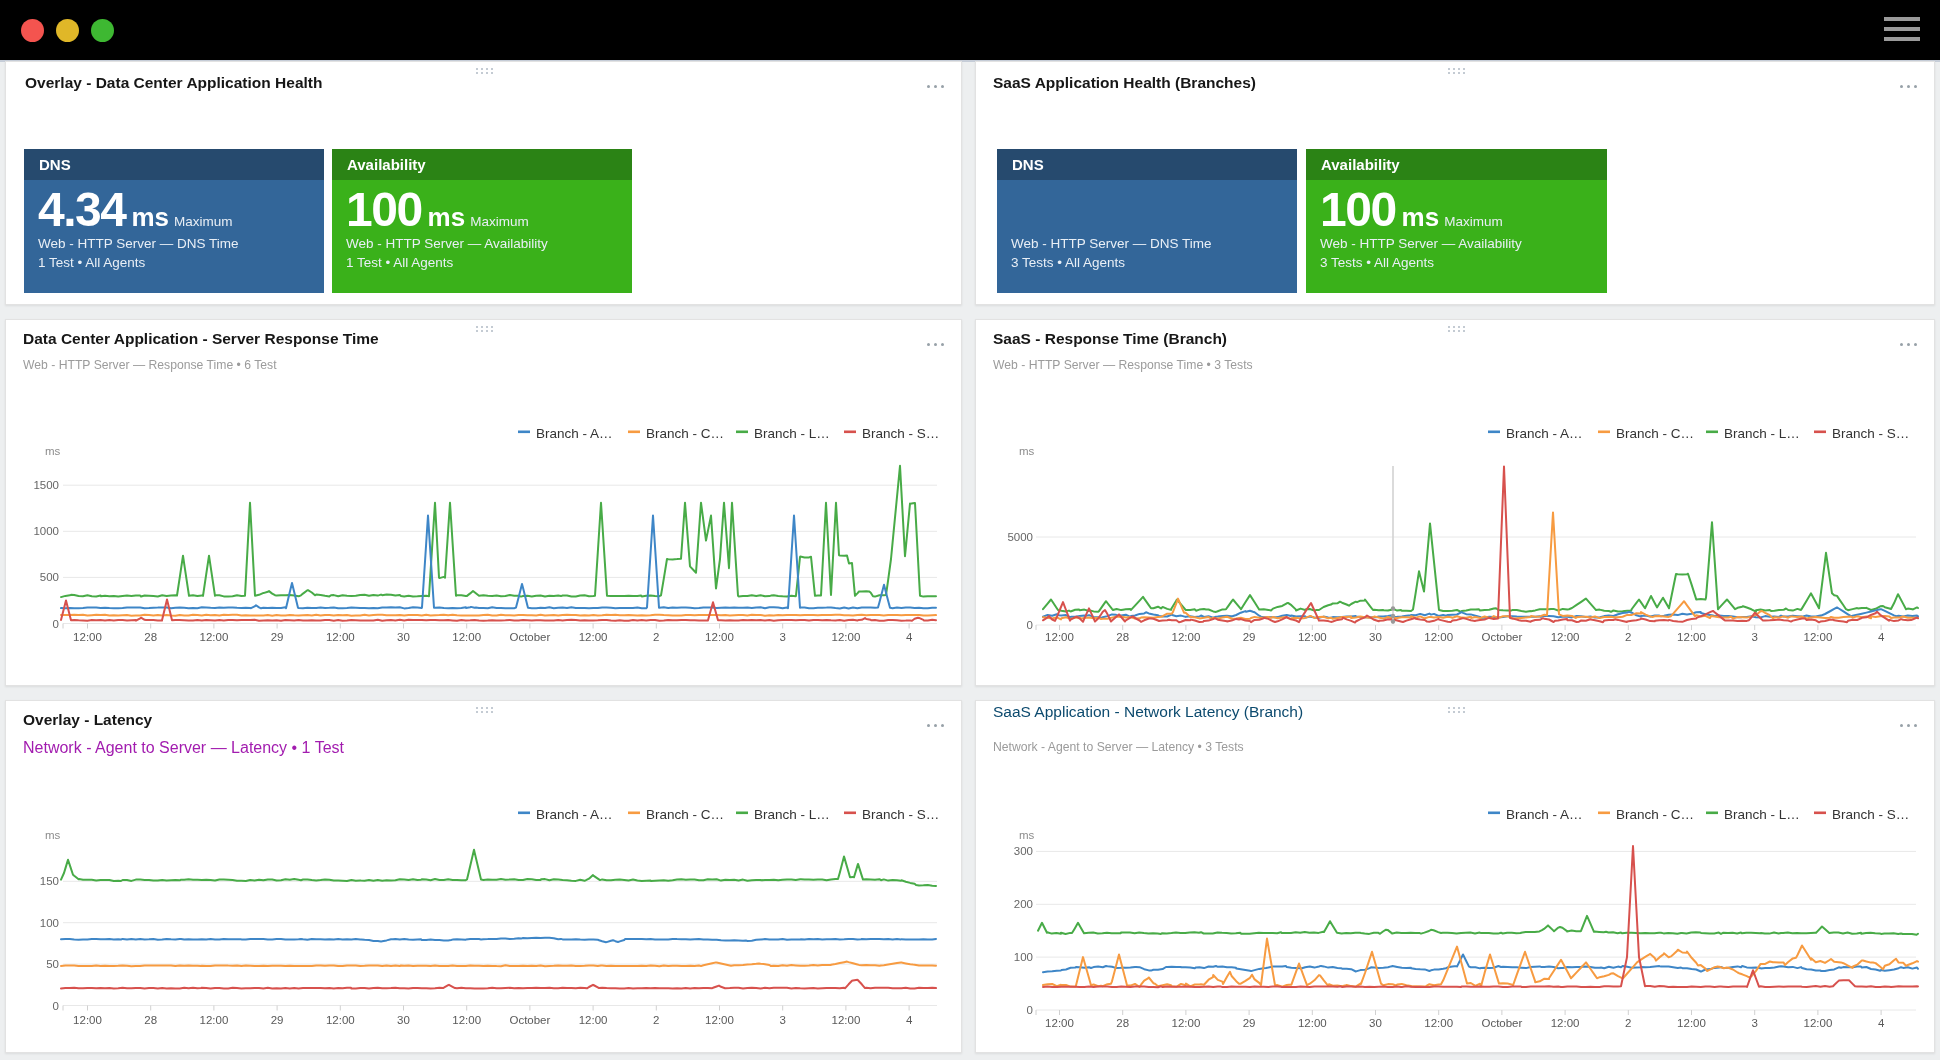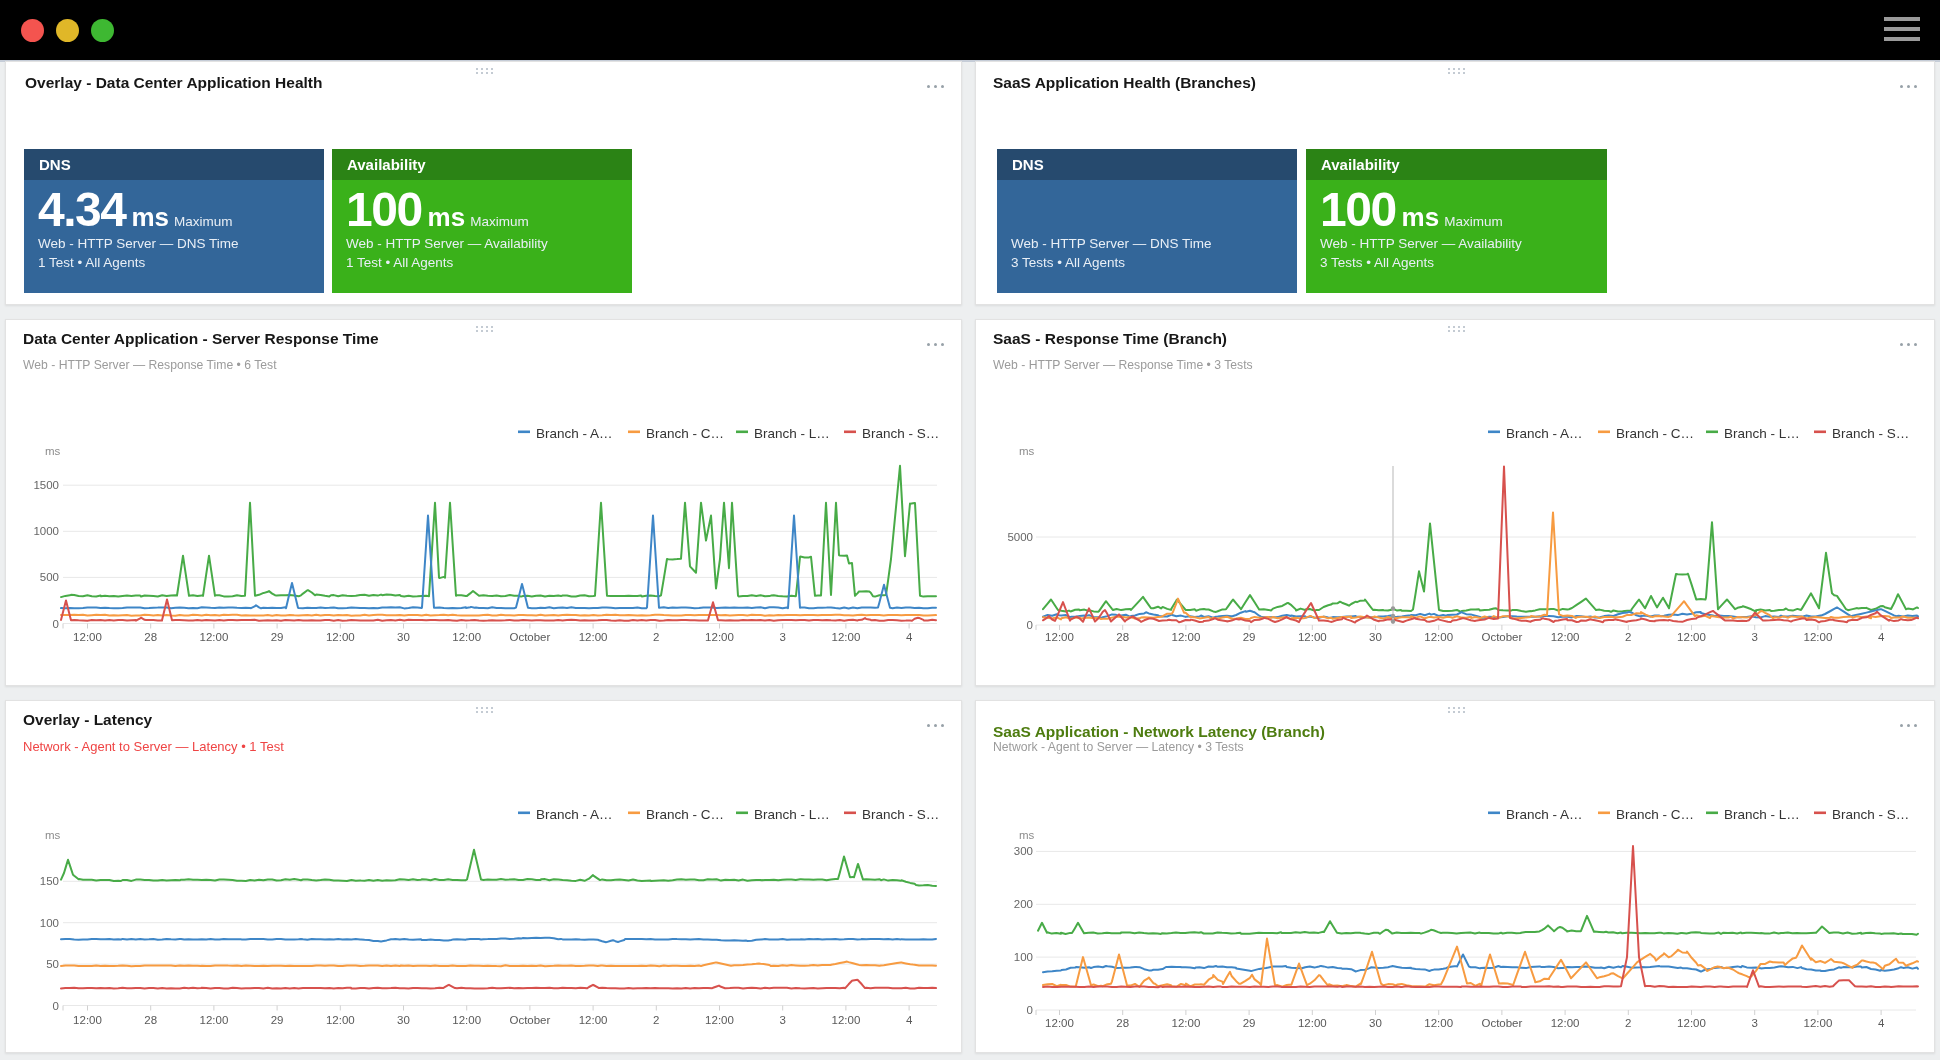--- a/index.html
+++ b/index.html
@@ -247,21 +247,21 @@
       <line x1="839.9" y1="304.5" x2="839.9" y2="309.5" stroke="#d0d0d0" stroke-width="1"></line>
       <text x="839.9" y="323" font-size="11.5" fill="#595959" text-anchor="middle">12:00</text>
       <line x1="903.1" y1="304.5" x2="903.1" y2="309.5" stroke="#d0d0d0" stroke-width="1"></line>
       <text x="903.1" y="323" font-size="11.5" fill="#595959" text-anchor="middle">4</text>
       <polyline fill="none" stroke="#48ab47" stroke-width="2" stroke-opacity="1.0" stroke-linejoin="round" stroke-linecap="round" points="55.0,178.6 58.0,172.0 59.4,167.4 62.0,158.8 63.8,164.1 67.0,173.7 68.2,174.7 72.6,178.2 73.0,178.1 77.0,178.8 81.4,178.8 85.8,178.8 90.2,179.4 94.6,179.1 99.0,179.0 103.4,178.9 107.8,179.9 112.2,179.7 115.0,180.0 116.6,179.0 121.0,179.1 125.4,179.9 129.8,178.6 134.2,178.6 138.6,178.9 143.0,178.9 147.4,179.5 151.8,179.6 156.2,178.9 160.6,179.4 165.0,179.2 169.4,179.1 173.8,179.3 175.0,178.7 178.2,178.8 182.6,178.3 187.0,178.8 191.4,178.7 195.8,178.9 200.2,178.8 204.6,179.1 209.0,179.4 213.4,178.5 217.8,178.6 222.2,178.8 226.6,179.1 231.0,179.7 235.0,179.8 235.4,179.7 239.8,180.0 244.2,179.0 248.6,179.4 253.0,178.8 257.4,179.3 261.8,178.5 266.2,178.6 270.6,179.6 275.0,179.3 279.4,178.3 283.8,178.8 288.2,178.1 292.6,178.8 295.0,179.2 297.0,178.5 301.4,178.4 305.8,179.1 310.2,179.4 314.6,179.1 319.0,178.4 323.4,178.7 327.8,179.6 332.2,179.5 336.6,179.7 341.0,179.9 345.4,178.9 349.8,179.8 354.2,179.4 355.0,179.5 358.6,179.8 363.0,179.1 367.4,179.8 371.8,179.0 376.2,179.7 380.6,179.2 385.0,179.4 389.4,179.3 393.8,178.3 398.2,178.5 402.6,179.1 407.0,178.2 411.4,179.1 415.0,178.8 415.8,178.2 420.2,178.5 424.6,179.2 429.0,178.0 433.4,179.0 437.8,179.0 442.2,178.3 446.6,178.9 451.0,178.9 455.4,179.2 459.8,179.2 461.0,178.5 464.2,165.0 468.0,148.8 468.6,151.4 473.0,170.1 475.0,178.6 477.4,179.0 481.8,178.5 486.2,178.8 490.6,178.7 495.0,178.0 499.4,178.7 503.8,178.5 508.2,178.2 512.6,179.1 517.0,179.1 521.4,178.1 525.8,178.2 530.2,179.0 534.6,179.1 535.0,178.3 539.0,178.1 543.4,179.2 547.8,178.3 552.2,178.5 556.6,178.9 561.0,179.2 565.4,179.7 569.8,179.9 574.2,178.8 578.6,179.8 580.0,179.2 583.0,177.7 587.0,174.1 587.4,174.6 591.8,177.6 594.0,179.1 596.2,178.4 600.6,179.3 605.0,179.2 609.4,178.8 613.8,178.5 618.2,178.9 622.6,179.4 627.0,178.6 631.4,179.6 635.8,180.0 640.2,179.7 644.6,179.5 645.0,180.1 649.0,179.8 653.4,179.5 657.8,179.2 662.2,179.7 666.6,179.3 671.0,178.5 675.4,178.3 679.8,178.7 684.2,178.6 688.6,178.6 693.0,179.2 695.0,179.3 697.4,179.3 701.8,178.2 706.2,178.5 710.6,178.2 715.0,179.6 719.4,178.8 723.8,179.1 728.2,178.8 732.6,179.4 737.0,178.6 741.4,179.8 745.8,179.3 750.2,179.1 754.6,178.9 755.0,179.2 759.0,179.1 763.4,178.9 767.8,178.7 772.2,179.3 776.6,178.8 781.0,178.4 785.4,178.4 789.8,178.9 794.2,178.3 795.0,178.2 798.6,178.5 803.0,178.5 807.4,178.8 811.8,178.5 816.2,178.5 820.6,179.2 825.0,178.5 829.4,178.0 832.0,178.1 833.8,171.7 838.0,155.5 838.2,156.1 842.6,171.3 844.0,176.2 847.0,175.9 848.0,176.3 851.4,164.9 852.0,162.9 855.8,174.9 857.0,178.6 860.2,178.3 864.6,178.5 869.0,178.7 873.4,178.2 875.0,179.2 877.8,178.4 882.2,179.6 886.6,179.0 891.0,179.3 895.0,179.8 895.4,179.3 899.8,180.8 904.2,181.9 908.6,182.7 910.0,183.9 913.0,184.4 917.4,184.2 921.8,183.9 926.2,184.7 930.0,184.9"></polyline>
       <polyline fill="none" stroke="#3e86c7" stroke-width="2" stroke-opacity="1.0" stroke-linejoin="round" stroke-linecap="round" points="55.0,238.3 59.4,238.1 63.8,238.1 68.2,238.6 72.6,238.7 77.0,238.4 81.4,238.4 85.8,238.0 90.2,238.1 94.6,238.2 99.0,238.2 103.4,238.1 107.8,238.6 112.2,238.3 115.0,238.5 116.6,237.9 121.0,238.6 125.4,238.0 129.8,238.6 134.2,238.1 138.6,238.4 143.0,238.3 147.4,238.0 151.8,238.7 156.2,238.6 160.6,237.9 165.0,238.3 169.4,238.6 173.8,237.9 175.0,237.9 178.2,238.6 182.6,238.3 187.0,238.6 191.4,238.4 195.8,238.2 200.2,238.5 204.6,238.1 209.0,238.6 213.4,238.5 217.8,238.0 222.2,238.3 226.6,238.3 231.0,238.2 235.0,238.3 235.4,238.4 239.8,238.6 244.2,238.1 248.6,237.9 253.0,237.9 257.4,238.1 261.8,238.4 266.2,238.4 270.6,238.1 275.0,238.1 279.4,238.6 283.8,238.5 288.2,238.4 292.6,238.3 295.0,238.0 297.0,238.3 301.4,238.7 305.8,238.0 310.2,238.3 314.6,238.2 319.0,238.5 323.4,238.3 327.8,238.4 332.2,238.0 336.6,238.6 341.0,238.2 345.4,238.5 349.8,238.1 354.2,238.6 355.0,238.4 358.6,238.8 363.0,239.0 367.4,239.9 371.8,240.0 375.0,240.6 376.2,240.3 380.6,239.4 385.0,238.2 387.0,238.3 389.4,237.9 393.8,238.6 398.2,238.1 402.6,238.6 407.0,238.8 411.4,238.4 415.0,238.3 415.8,239.1 420.2,238.9 424.6,238.6 429.0,239.0 433.4,239.1 437.8,239.4 442.2,239.4 445.0,239.0 446.6,238.6 451.0,238.3 455.4,238.5 459.8,238.7 460.0,238.4 464.2,238.0 468.6,238.0 473.0,238.1 475.0,238.5 477.4,238.2 481.8,238.1 486.2,237.9 490.6,238.1 495.0,237.5 499.4,237.4 503.8,237.9 508.2,237.7 512.6,237.2 515.0,237.6 517.0,237.0 521.4,237.2 525.8,236.9 530.2,236.8 534.6,237.0 539.0,236.8 540.0,236.8 543.4,236.8 547.8,237.3 552.2,238.3 555.0,237.9 556.6,238.4 561.0,238.6 565.4,238.5 569.8,238.2 574.2,238.6 578.6,238.7 583.0,238.5 587.4,238.6 591.8,238.8 593.0,239.2 596.2,240.2 600.0,241.2 600.6,241.1 605.0,239.7 607.0,239.2 609.4,240.2 612.0,241.0 613.8,240.4 618.2,239.0 619.0,238.1 622.6,237.9 627.0,238.0 631.4,237.9 635.8,237.9 640.2,238.2 644.6,238.0 649.0,238.4 653.4,238.6 657.8,238.4 662.2,238.4 666.6,237.9 671.0,238.1 675.4,238.2 679.8,238.2 684.2,238.6 688.6,238.2 693.0,238.1 695.0,238.3 697.4,238.6 701.8,238.6 706.2,238.8 710.6,238.7 715.0,239.3 719.4,239.5 723.8,239.5 728.2,239.3 732.6,239.4 737.0,239.7 740.0,239.6 741.4,239.9 745.8,239.7 750.2,238.8 754.6,238.4 755.0,238.5 759.0,238.1 763.4,238.4 767.8,238.5 772.2,238.4 776.6,237.9 781.0,238.7 785.4,238.4 789.8,238.4 794.2,238.5 795.0,238.3 798.6,238.5 803.0,237.9 807.4,238.3 811.8,238.1 816.2,238.5 820.6,238.3 825.0,238.2 829.4,238.0 833.8,238.5 838.2,238.3 842.6,238.0 847.0,238.0 851.4,238.5 855.0,238.2 855.8,238.0 860.2,238.3 864.6,238.1 869.0,238.1 873.4,237.9 877.8,238.2 882.2,238.1 886.6,238.4 891.0,238.1 895.0,238.4 895.4,238.3 899.8,238.4 904.2,238.4 908.6,238.6 913.0,238.5 917.4,238.2 921.8,238.5 926.2,238.6 930.0,238.0"></polyline>
       <polyline fill="none" stroke="#f79b41" stroke-width="2" stroke-opacity="1.0" stroke-linejoin="round" stroke-linecap="round" points="55.0,265.0 59.4,264.6 63.8,264.6 68.2,264.5 72.6,265.0 77.0,265.0 81.4,265.0 85.8,265.0 90.2,264.6 94.6,265.1 99.0,264.7 103.4,265.0 107.8,264.9 112.2,264.8 116.6,264.5 121.0,264.7 125.4,265.2 129.8,264.9 134.2,265.0 138.6,264.4 143.0,264.5 147.4,264.5 151.8,264.5 156.2,264.6 160.6,264.4 165.0,264.5 169.4,265.0 173.8,264.5 178.2,264.8 182.6,264.5 187.0,264.7 191.4,264.8 195.0,264.9 195.8,264.8 200.2,264.9 204.6,265.1 209.0,264.5 213.4,264.5 217.8,264.4 222.2,264.6 226.6,264.7 231.0,264.6 235.4,265.1 239.8,264.6 244.2,264.8 248.6,265.0 253.0,265.0 257.4,264.7 261.8,265.0 266.2,264.8 270.6,264.7 275.0,264.8 279.4,265.1 283.8,264.8 288.2,265.0 292.6,265.0 297.0,265.0 301.4,264.9 305.8,265.1 310.2,264.6 314.6,264.4 319.0,264.8 323.4,264.6 327.8,264.4 332.2,265.1 336.6,265.1 341.0,264.5 345.4,264.5 349.8,264.6 354.2,265.0 358.6,264.8 363.0,264.5 367.4,264.4 371.8,264.5 376.2,265.0 380.6,264.5 385.0,264.9 389.4,264.6 393.8,265.1 395.0,264.4 398.2,264.7 402.6,264.6 407.0,265.0 411.4,264.7 415.8,264.7 420.2,264.7 424.6,264.9 429.0,264.6 433.4,264.9 437.8,264.9 442.2,265.0 446.6,264.6 451.0,265.1 455.4,265.0 459.8,265.1 464.2,264.6 468.6,264.7 473.0,264.7 477.4,265.1 481.8,264.8 486.2,264.9 490.6,265.1 495.0,265.2 499.4,264.3 503.8,265.1 508.2,264.9 512.6,264.9 517.0,264.7 521.4,265.1 525.8,264.8 530.2,264.9 534.6,264.5 539.0,265.2 543.4,264.9 547.8,264.8 552.2,264.4 556.6,264.7 561.0,264.8 565.4,264.6 569.8,264.9 574.2,265.1 578.6,264.8 583.0,264.4 587.4,264.6 591.8,265.0 595.0,264.6 596.2,264.5 600.6,265.0 605.0,264.7 609.4,264.9 613.8,265.0 618.2,264.9 622.6,265.0 627.0,264.9 631.4,265.1 635.8,264.8 640.2,265.1 644.6,264.5 649.0,264.7 653.4,265.2 657.8,264.5 662.2,265.0 666.6,264.8 671.0,264.7 675.4,264.9 679.8,264.9 684.2,264.8 688.6,265.1 693.0,264.5 695.0,265.1 697.4,264.2 701.8,263.3 706.2,262.3 710.0,261.4 710.6,261.6 715.0,262.5 719.4,263.5 723.8,264.5 725.0,264.8 728.2,264.2 732.6,264.3 737.0,263.9 741.4,263.4 745.8,263.3 750.2,262.8 753.0,262.4 754.6,262.7 759.0,263.2 763.4,264.0 765.0,265.1 767.8,264.7 772.2,265.0 776.6,264.3 781.0,264.7 785.4,264.1 789.8,264.4 794.2,264.7 798.6,264.7 803.0,264.4 807.4,263.9 811.8,264.4 816.2,264.1 820.6,264.1 825.0,264.1 825.0,263.7 829.4,263.0 833.8,262.1 838.2,261.2 841.0,260.6 842.6,261.1 847.0,262.3 851.4,263.5 853.0,263.9 855.8,264.3 860.2,264.0 864.6,264.2 869.0,264.2 873.4,264.7 875.0,264.4 877.8,264.3 882.2,263.6 886.6,262.8 891.0,262.1 895.0,261.4 895.4,261.6 899.8,262.4 904.2,263.2 907.0,263.6 908.6,263.7 913.0,264.5 917.4,264.6 921.8,264.4 926.2,264.4 930.0,264.7"></polyline>
       <polyline fill="none" stroke="#d7514d" stroke-width="2" stroke-opacity="1.0" stroke-linejoin="round" stroke-linecap="round" points="55.0,287.4 59.4,286.9 63.8,287.0 68.2,286.7 72.6,287.3 77.0,287.3 81.4,286.9 85.8,287.0 90.2,287.3 94.6,287.0 99.0,287.2 103.4,286.9 107.8,287.4 112.2,287.3 116.6,286.8 121.0,287.2 125.4,287.3 129.8,286.9 134.2,287.0 138.6,287.4 143.0,287.1 147.4,287.0 151.8,287.4 156.2,287.0 160.6,287.4 165.0,287.2 169.4,287.5 173.8,287.4 178.2,286.7 182.6,287.2 187.0,286.7 191.4,287.2 195.0,287.0 195.8,286.8 200.2,287.0 204.6,287.4 209.0,287.0 213.4,287.0 217.8,287.4 222.2,287.4 226.6,286.8 231.0,287.1 235.4,287.4 239.8,287.2 244.2,287.3 248.6,286.9 253.0,287.1 257.4,287.4 261.8,286.8 266.2,287.5 270.6,287.3 275.0,287.5 279.4,286.9 283.8,287.4 288.2,287.1 292.6,287.4 297.0,287.1 301.4,287.0 305.8,287.1 310.2,287.1 314.6,287.1 319.0,287.2 323.4,287.0 327.8,287.4 332.2,287.1 336.6,287.3 341.0,286.8 345.0,286.7 345.4,287.5 349.8,287.4 354.2,286.9 358.6,287.1 363.0,287.5 367.4,286.9 371.8,286.7 376.2,287.2 380.6,287.2 385.0,287.1 389.4,286.7 393.8,287.3 398.2,287.3 402.6,287.4 407.0,287.0 411.4,287.1 415.8,287.3 420.2,287.2 424.6,287.5 429.0,287.3 433.4,286.7 437.0,287.0 437.8,286.7 442.2,284.2 443.0,283.8 446.6,285.8 449.0,287.1 451.0,287.3 455.4,286.8 459.8,287.2 464.2,287.3 468.6,287.5 473.0,287.4 477.4,287.4 481.8,287.3 486.2,286.8 490.6,287.3 495.0,287.3 499.4,287.0 503.8,286.8 508.2,287.3 512.6,286.9 517.0,287.2 521.4,287.1 525.8,287.0 530.2,286.7 534.6,286.9 539.0,287.1 543.4,286.8 547.8,287.2 552.2,287.2 556.6,286.7 561.0,287.1 565.4,286.9 569.8,287.3 574.2,286.8 578.6,287.0 581.0,287.3 583.0,286.0 587.0,283.8 587.4,284.0 591.8,286.4 593.0,287.1 596.2,286.8 600.6,287.1 605.0,287.2 609.4,287.3 613.8,287.4 618.2,287.4 622.6,287.0 627.0,287.4 631.4,287.3 635.8,287.2 640.2,287.1 644.6,287.2 649.0,286.9 653.4,287.3 657.8,287.2 662.2,287.2 666.6,287.4 671.0,287.3 675.4,287.4 679.8,286.9 684.2,287.4 688.6,287.0 693.0,287.3 697.4,287.0 701.8,287.0 706.2,287.2 707.0,286.8 710.6,285.5 713.0,284.6 715.0,285.8 719.0,287.2 719.4,287.3 723.8,287.1 728.2,286.8 732.6,286.8 737.0,287.5 741.4,287.0 745.8,286.8 750.2,287.1 754.6,287.4 759.0,286.8 763.4,287.2 767.8,286.7 772.2,286.8 776.6,286.8 781.0,286.8 785.4,287.5 789.8,286.9 794.2,287.3 798.6,287.4 803.0,287.2 807.4,287.0 811.8,287.5 816.2,287.2 820.6,286.9 825.0,287.1 829.4,287.1 833.8,287.3 838.2,286.7 839.0,287.3 842.6,283.3 846.0,279.7 847.0,279.4 851.4,278.8 852.0,279.2 855.8,283.3 859.0,287.1 860.2,286.7 864.6,287.3 869.0,286.7 873.4,286.8 877.8,286.8 882.2,286.8 886.6,287.2 891.0,287.2 895.4,287.2 899.8,286.8 904.2,287.5 908.6,287.4 913.0,286.7 917.4,286.9 921.8,286.9 926.2,286.7 930.0,287.1"></polyline>
     </svg>
 <div style="position:absolute;left:17px;top:9.5px;font-size:15.5px;font-weight:bold;color:#171717">Overlay - Latency</div>
-<div style="position:absolute;left:17px;top:37.5px;font-size:13px;color:#ef4444">Network - Agent to Server — Latency • 1 Test</div>
+<div style="position:absolute;left:17px;top:37.5px;font-size:16px;color:#a21caf">Network - Agent to Server — Latency • 1 Test</div>
     <i style="position:absolute;left:470px;top:6px;width:2px;height:2px;background:#c4cbd3"></i>
     <i style="position:absolute;left:475px;top:6px;width:2px;height:2px;background:#c4cbd3"></i>
     <i style="position:absolute;left:480px;top:6px;width:2px;height:2px;background:#c4cbd3"></i>
     <i style="position:absolute;left:485px;top:6px;width:2px;height:2px;background:#c4cbd3"></i>
     <i style="position:absolute;left:470px;top:10px;width:2px;height:2px;background:#c4cbd3"></i>
     <i style="position:absolute;left:475px;top:10px;width:2px;height:2px;background:#c4cbd3"></i>
     <i style="position:absolute;left:480px;top:10px;width:2px;height:2px;background:#c4cbd3"></i>
     <i style="position:absolute;left:485px;top:10px;width:2px;height:2px;background:#c4cbd3"></i>
     <i style="position:absolute;right:17px;top:23px;width:3px;height:3px;border-radius:50%;background:#97a1a8"></i>
     <i style="position:absolute;right:24px;top:23px;width:3px;height:3px;border-radius:50%;background:#97a1a8"></i>
@@ -313,21 +313,21 @@
       <text x="778.7" y="326" font-size="11.5" fill="#595959" text-anchor="middle">3</text>
       <line x1="841.9" y1="309.0" x2="841.9" y2="314.0" stroke="#d0d0d0" stroke-width="1"></line>
       <text x="841.9" y="326" font-size="11.5" fill="#595959" text-anchor="middle">12:00</text>
       <line x1="905.1" y1="309.0" x2="905.1" y2="314.0" stroke="#d0d0d0" stroke-width="1"></line>
       <text x="905.1" y="326" font-size="11.5" fill="#595959" text-anchor="middle">4</text>
       <polyline fill="none" stroke="#48ab47" stroke-width="2" stroke-opacity="1.0" stroke-linejoin="round" stroke-linecap="round" points="62.0,229.7 66.0,221.8 66.6,223.0 71.0,231.8 71.2,231.2 75.8,232.6 80.4,231.9 85.0,232.8 85.0,231.7 89.6,233.0 94.2,231.9 96.0,232.1 98.8,227.4 102.0,221.8 103.4,224.2 108.0,232.3 108.0,232.3 112.6,231.8 117.2,231.6 121.8,232.5 126.4,232.3 131.0,231.7 135.6,232.2 140.2,232.2 144.8,232.2 145.0,231.4 149.4,231.4 154.0,231.6 158.6,232.3 163.2,231.5 167.8,232.1 172.4,232.5 177.0,232.3 181.6,232.4 185.0,232.9 186.2,232.2 190.8,232.4 195.4,232.1 200.0,231.6 204.6,231.9 209.2,232.1 213.8,231.5 218.4,231.3 223.0,231.8 225.0,231.2 227.6,232.5 232.2,232.4 236.8,232.4 241.4,231.5 246.0,231.8 250.6,231.9 255.2,232.5 259.8,232.3 264.4,231.8 265.0,232.8 269.0,232.8 273.6,232.8 278.2,232.2 282.8,231.7 287.4,232.0 292.0,232.1 296.6,231.9 301.2,232.3 305.0,231.2 305.8,232.0 310.4,232.1 315.0,231.9 319.6,231.2 324.2,231.8 328.8,231.0 333.4,231.7 338.0,231.5 342.6,231.9 347.2,230.8 348.0,230.9 351.8,224.2 354.0,220.2 356.4,224.2 361.0,231.8 361.0,231.8 365.6,232.4 370.2,232.0 374.8,232.3 379.4,231.8 384.0,231.8 385.0,232.0 388.6,232.6 393.2,232.9 397.8,231.8 402.4,231.8 404.0,232.8 407.0,230.5 410.0,228.7 411.6,228.9 416.0,232.4 416.2,232.4 420.8,231.5 425.4,231.9 430.0,232.1 434.6,231.8 439.2,232.1 443.8,232.1 445.0,232.6 448.4,231.6 453.0,230.0 455.0,228.8 457.6,229.3 462.2,231.1 465.0,232.0 466.8,231.7 471.4,231.7 476.0,232.0 480.6,232.5 485.0,231.9 485.2,232.0 489.8,231.7 494.4,231.6 499.0,232.6 503.6,231.6 505.0,232.0 508.2,232.0 512.8,232.0 517.4,232.6 522.0,232.6 525.0,231.7 526.6,232.5 531.2,231.7 535.8,231.8 540.4,232.2 545.0,232.0 545.0,231.7 549.6,231.1 554.2,231.1 558.8,231.0 563.4,230.4 566.0,229.2 568.0,227.9 572.0,224.4 572.6,225.0 577.2,229.4 578.0,230.2 581.8,226.9 584.0,226.0 586.4,226.7 591.0,230.1 591.0,230.4 595.6,229.6 600.2,230.3 604.8,230.2 605.0,229.9 609.4,218.8 611.0,214.9 614.0,221.7 618.0,230.8 618.6,230.5 623.2,230.9 627.8,231.2 630.0,230.8 632.4,231.5 637.0,231.2 641.6,232.3 645.0,231.5 646.2,232.3 650.8,231.8 655.4,231.7 660.0,232.0 664.6,232.2 665.0,232.3 669.2,231.9 673.8,232.3 678.4,232.3 683.0,231.8 685.0,231.8 687.6,232.4 692.2,232.0 696.8,232.2 701.4,232.7 705.0,232.1 706.0,232.0 710.6,232.4 715.2,231.6 719.8,231.3 724.4,231.6 725.0,231.9 729.0,232.2 733.6,232.5 738.2,232.4 742.8,231.6 745.0,232.9 747.4,231.7 752.0,231.9 756.6,231.7 761.2,232.4 765.0,231.6 765.8,232.2 770.4,231.7 775.0,231.7 779.6,231.9 784.2,232.3 785.0,231.9 788.8,232.6 793.4,232.6 798.0,231.5 802.6,232.4 805.0,231.9 807.2,232.0 811.8,231.5 816.4,232.3 821.0,232.1 825.0,232.3 825.6,232.3 830.2,232.2 834.8,232.0 839.4,231.7 840.0,231.9 844.0,227.6 846.0,225.5 848.6,227.8 853.0,231.8 853.2,231.9 857.8,231.4 862.4,231.4 867.0,232.4 871.6,231.5 876.2,232.8 880.8,232.5 885.0,231.8 885.4,232.8 890.0,232.1 894.6,231.7 899.2,232.2 903.8,232.4 905.0,232.9 908.4,232.5 913.0,232.6 917.6,232.3 922.2,232.9 925.0,232.5 926.8,233.0 931.4,232.9 936.0,232.9 940.6,233.8 942.0,232.8"></polyline>
       <polyline fill="none" stroke="#3e86c7" stroke-width="2" stroke-opacity="1.0" stroke-linejoin="round" stroke-linecap="round" points="67.0,271.2 71.6,270.6 76.2,270.3 80.8,269.8 85.0,269.5 85.4,269.0 90.0,268.5 94.6,266.8 99.2,266.6 100.0,266.0 103.8,266.2 108.4,266.8 113.0,266.2 115.0,267.0 117.6,266.1 122.2,265.5 126.8,266.3 130.0,265.0 131.4,265.3 136.0,265.8 140.6,267.1 145.0,266.8 145.2,266.5 149.8,266.7 154.4,266.5 159.0,266.0 160.0,266.0 163.6,266.2 168.2,268.2 172.8,269.4 175.0,269.6 177.4,268.7 182.0,268.7 186.6,268.1 190.0,266.0 191.2,266.1 195.8,265.8 200.4,265.9 205.0,266.1 205.0,266.2 209.6,266.3 214.2,266.4 218.8,267.3 220.0,266.4 223.4,266.2 228.0,267.1 232.6,265.5 237.2,265.8 240.0,265.0 241.8,265.8 246.4,265.5 251.0,266.3 255.6,266.3 260.0,266.7 260.2,267.5 264.8,268.3 269.4,269.1 274.0,269.8 275.0,270.1 278.6,269.1 283.2,267.9 287.8,267.3 290.0,267.0 292.4,266.6 297.0,265.6 301.6,265.6 306.2,265.6 310.0,265.1 310.8,266.1 315.4,266.7 320.0,267.0 324.6,267.3 325.0,267.5 329.2,266.3 333.8,265.6 338.4,266.6 343.0,265.5 345.0,264.9 347.6,265.4 352.2,266.6 356.8,266.1 361.4,266.9 365.0,267.2 366.0,267.7 370.6,267.8 375.2,268.2 379.8,270.5 380.0,270.4 384.4,269.1 389.0,268.7 393.6,267.1 395.0,266.3 398.2,266.6 402.8,267.0 407.4,266.8 412.0,266.3 415.0,265.4 416.6,265.1 421.2,266.0 425.8,266.8 430.4,266.9 435.0,266.8 435.0,267.3 439.6,268.0 444.2,268.3 448.8,268.4 453.4,270.0 455.0,269.3 458.0,268.6 462.6,268.4 467.2,267.7 470.0,267.2 471.8,266.3 476.4,265.6 481.0,265.1 481.0,265.6 485.6,256.3 487.0,253.5 490.2,260.0 493.0,265.6 494.8,266.3 499.4,266.3 504.0,267.4 505.0,267.0 508.6,266.8 513.2,266.9 517.8,266.7 522.4,265.0 525.0,266.0 527.0,265.8 531.6,265.9 536.2,266.3 540.8,266.3 545.0,266.7 545.4,266.7 550.0,267.1 554.6,266.0 559.2,265.7 563.8,265.4 565.0,265.9 568.4,265.9 573.0,265.6 577.6,266.0 582.2,267.3 585.0,267.0 586.8,267.1 591.4,266.0 596.0,266.3 600.6,266.1 605.0,266.1 605.2,265.7 609.8,265.6 614.4,265.9 619.0,266.8 623.6,266.8 625.0,266.5 628.2,267.2 632.8,265.7 637.4,266.8 642.0,265.6 645.0,266.2 646.6,265.0 651.2,265.7 655.8,266.7 660.4,266.5 665.0,266.2 665.0,266.1 669.6,266.2 674.2,266.0 678.8,265.6 683.4,265.1 685.0,265.6 688.0,265.6 692.6,265.6 697.2,266.3 701.8,267.0 705.0,266.6 706.4,267.2 711.0,267.3 715.6,268.0 720.2,268.5 724.8,270.5 725.0,270.6 729.4,268.5 734.0,268.1 738.6,266.9 743.2,266.5 745.0,266.0 747.8,267.1 752.4,266.8 757.0,265.9 761.6,265.4 765.0,266.3 766.2,265.0 770.8,266.4 775.4,266.7 780.0,266.5 784.6,267.2 785.0,267.4 789.2,267.1 793.8,267.0 798.4,266.5 803.0,265.5 805.0,265.2 807.6,265.4 812.2,266.2 816.8,265.9 821.4,267.1 825.0,266.1 826.0,267.0 830.6,268.2 835.2,268.5 839.8,269.5 844.4,269.4 845.0,270.1 849.0,270.0 853.6,269.0 858.2,268.4 862.8,266.3 865.0,266.8 867.4,266.1 872.0,266.2 876.6,266.2 881.2,265.5 885.0,265.6 885.8,266.5 890.4,266.0 895.0,268.0 899.6,268.5 904.2,269.8 905.0,269.1 908.8,269.8 913.4,269.2 918.0,268.5 922.6,267.2 925.0,266.2 927.2,266.9 931.8,266.2 936.4,267.6 941.0,266.5 942.0,267.8"></polyline>
       <polyline fill="none" stroke="#f79b41" stroke-width="2" stroke-opacity="1.0" stroke-linejoin="round" stroke-linecap="round" points="67.0,284.1 71.6,283.3 76.2,283.0 80.8,285.2 85.0,283.8 85.4,284.0 90.0,284.0 94.6,285.6 99.2,285.7 100.0,284.5 103.8,268.9 107.0,256.1 108.4,261.0 113.0,277.1 115.0,284.2 117.6,283.5 122.2,285.3 125.0,284.7 126.8,285.2 131.4,283.2 135.0,282.7 136.0,280.3 140.6,262.7 143.0,253.5 145.2,261.9 149.8,279.6 151.0,284.2 154.4,284.6 159.0,282.9 163.6,286.0 165.0,283.7 168.2,279.6 172.0,277.3 172.8,276.5 177.4,282.2 179.0,282.7 182.0,285.2 186.6,284.3 191.2,283.3 195.0,284.2 195.8,285.3 200.4,285.8 205.0,282.9 209.6,284.2 210.0,282.6 214.2,285.4 218.8,283.5 223.4,283.6 225.0,283.3 228.0,283.7 232.6,278.7 237.0,276.1 237.2,274.0 241.8,278.9 246.4,280.6 247.0,283.0 251.0,275.7 254.0,270.8 255.6,275.0 260.2,280.2 263.0,282.7 264.8,282.7 269.4,279.9 274.0,276.8 276.0,273.7 278.6,278.4 283.2,281.9 285.0,284.0 287.8,262.4 291.0,237.6 292.4,245.8 297.0,272.5 299.0,284.2 301.6,284.1 306.2,285.6 310.8,284.0 315.0,283.4 315.4,283.6 320.0,270.8 323.0,262.5 324.6,266.8 329.2,279.3 331.0,284.2 333.8,282.7 338.4,279.3 343.0,274.1 344.0,274.4 347.6,279.2 352.2,284.9 353.0,283.3 356.8,284.8 361.4,284.5 366.0,285.3 370.0,284.3 370.6,283.9 375.2,285.1 379.8,285.7 384.4,282.6 385.0,282.9 389.0,272.0 393.6,258.1 396.0,250.8 398.2,258.6 402.8,274.8 405.0,282.6 407.4,284.3 412.0,283.1 416.6,283.2 420.0,284.5 421.2,283.5 425.8,282.9 430.4,284.2 435.0,285.0 435.0,285.6 439.6,285.3 444.2,285.5 448.8,285.4 450.0,285.1 453.4,283.2 458.0,284.3 462.6,283.6 465.0,283.3 467.2,279.3 471.8,268.1 476.4,256.8 481.0,245.6 481.0,245.6 485.6,262.6 490.2,279.6 491.0,282.6 494.8,282.0 499.4,284.9 504.0,282.7 505.0,285.4 508.6,271.9 513.2,256.2 514.0,253.5 517.8,265.8 522.4,280.6 523.0,282.6 527.0,282.2 531.6,282.5 536.2,283.6 537.0,284.5 540.8,273.6 545.4,260.8 549.0,250.8 550.0,253.8 554.6,267.1 559.0,279.9 559.2,281.2 563.8,280.3 568.4,277.7 573.0,278.1 573.0,277.3 577.6,270.2 582.2,263.1 585.0,258.8 586.8,262.1 591.4,270.6 595.0,277.3 596.0,276.2 600.6,271.4 605.2,266.5 609.8,261.6 610.0,261.4 614.4,267.8 619.0,274.4 621.0,277.3 623.6,276.2 628.2,275.3 632.8,273.9 635.0,272.6 637.4,272.3 642.0,275.1 646.6,277.4 647.0,277.3 651.2,272.5 655.8,267.3 660.4,262.1 661.0,261.4 665.0,258.6 669.6,255.7 673.0,253.7 674.2,252.9 678.8,257.1 680.0,259.6 683.4,256.4 688.0,252.9 688.0,252.3 692.6,256.2 695.0,255.4 697.2,253.6 701.0,250.0 701.8,248.7 706.4,251.5 711.0,251.7 711.0,250.5 715.6,256.8 720.2,261.7 722.0,264.5 724.8,264.1 729.4,267.6 731.0,270.0 734.0,268.7 738.6,266.2 741.0,265.6 743.2,265.8 747.8,267.3 751.0,266.5 752.4,266.7 757.0,268.5 761.6,271.5 763.0,272.2 766.2,273.3 770.8,275.2 773.0,276.3 775.4,275.3 780.0,269.9 784.6,262.9 785.0,263.0 789.2,262.9 793.8,260.5 797.0,261.3 798.4,261.3 803.0,261.4 807.6,261.6 809.0,264.0 812.2,261.0 816.8,257.4 820.0,256.8 821.4,254.2 826.0,244.5 826.0,244.5 830.6,251.8 835.0,258.8 835.2,257.3 839.8,261.3 844.4,260.0 845.0,260.3 849.0,261.9 853.6,259.0 855.0,258.0 858.2,260.8 862.8,261.2 865.0,261.4 867.4,262.2 872.0,264.6 876.6,266.9 877.0,265.5 881.2,263.7 885.8,259.5 887.0,259.5 890.4,260.5 895.0,261.6 897.0,261.5 899.6,262.1 904.2,265.8 907.0,268.3 908.8,264.8 913.4,263.3 918.0,259.2 920.0,257.7 922.6,261.6 927.2,261.8 930.0,264.7 931.8,264.0 936.4,262.3 941.0,260.1 942.0,260.6"></polyline>
       <polyline fill="none" stroke="#d7514d" stroke-width="2" stroke-opacity="1.0" stroke-linejoin="round" stroke-linecap="round" points="67.0,286.0 71.6,285.6 76.2,285.9 80.8,286.0 85.4,285.7 90.0,285.7 94.6,285.8 99.2,285.8 103.8,285.9 108.4,285.9 113.0,285.6 117.6,285.9 122.2,285.6 125.0,285.5 126.8,285.4 131.4,285.4 136.0,286.0 140.6,286.0 145.2,285.5 149.8,285.7 154.4,286.0 159.0,285.6 163.6,285.4 168.2,285.5 172.8,286.0 177.4,285.9 182.0,286.2 185.0,285.3 186.6,286.0 191.2,285.5 195.8,285.7 200.4,285.7 205.0,285.7 209.6,285.5 214.2,285.7 218.8,285.9 223.4,286.1 228.0,285.8 232.6,285.4 237.2,286.0 241.8,285.6 245.0,285.6 246.4,286.0 251.0,286.0 255.6,285.6 260.2,285.8 264.8,285.8 269.4,285.8 274.0,286.1 278.6,285.6 283.2,285.7 287.8,285.7 292.4,285.9 297.0,285.5 301.6,285.5 305.0,285.7 306.2,286.1 310.8,286.0 315.4,286.0 320.0,286.1 324.6,285.6 329.2,285.7 333.8,286.0 338.4,285.4 343.0,285.6 347.6,285.5 352.2,285.5 356.8,285.6 361.4,285.7 365.0,285.3 366.0,286.0 370.6,285.6 375.2,285.4 379.8,285.8 384.4,285.5 389.0,286.0 393.6,285.8 398.2,285.9 402.8,285.8 407.4,285.6 412.0,286.0 416.6,285.9 421.2,285.4 425.0,285.9 425.8,286.1 430.4,285.3 435.0,285.7 439.6,286.1 444.2,285.7 448.8,286.0 453.4,286.0 458.0,285.5 462.6,285.6 467.2,285.8 471.8,285.7 476.4,285.7 481.0,285.8 485.0,286.1 485.6,285.5 490.2,285.5 494.8,285.8 499.4,285.8 504.0,285.6 508.6,285.8 513.2,285.8 517.8,285.4 522.4,285.4 527.0,286.0 531.6,286.0 536.2,285.5 540.8,285.4 545.0,285.5 545.4,285.9 550.0,286.1 554.6,285.5 559.2,285.4 563.8,285.5 568.4,285.5 573.0,285.3 577.6,285.7 582.2,285.4 585.0,285.9 586.8,286.1 591.4,285.5 596.0,285.6 600.6,285.5 605.2,286.0 609.8,285.9 614.4,285.7 619.0,286.1 623.6,285.9 625.0,285.7 628.2,285.3 632.8,285.3 637.4,285.5 642.0,285.4 645.0,285.2 646.6,277.5 651.0,256.1 651.2,252.4 655.8,167.3 657.0,145.1 660.4,208.0 663.0,256.1 665.0,265.8 669.0,285.2 669.6,285.0 674.2,284.9 678.8,285.8 683.4,285.1 688.0,285.2 692.6,285.9 697.2,285.8 701.8,285.9 705.0,286.0 706.4,286.0 711.0,286.0 715.6,285.6 720.2,285.8 724.8,286.1 729.4,285.4 734.0,285.5 738.6,285.9 743.2,285.5 745.0,285.5 747.8,285.7 752.4,286.1 757.0,285.6 761.6,285.4 766.2,285.4 770.8,285.4 771.0,286.0 775.4,273.7 777.0,269.3 780.0,277.5 783.0,285.7 784.6,285.3 789.2,286.1 793.8,285.9 798.4,285.7 803.0,285.6 807.6,285.7 812.2,285.4 816.8,285.5 821.4,285.4 825.0,285.6 826.0,285.8 830.6,286.1 835.2,285.4 839.8,285.1 844.4,285.7 849.0,284.9 853.6,285.7 857.0,285.3 858.2,284.0 862.8,279.6 863.0,279.4 867.4,279.2 872.0,279.2 873.0,279.3 876.6,282.9 879.0,285.2 881.2,285.4 885.8,285.5 890.4,285.7 895.0,285.3 899.6,285.9 904.2,285.9 908.8,285.5 913.4,285.8 915.0,286.1 918.0,285.7 922.6,285.2 927.2,285.5 931.8,285.6 936.4,285.6 941.0,285.2 942.0,285.4"></polyline>
     </svg>
-<div style="position:absolute;left:17px;top:22px;font-size:15.5px;font-weight:bold;color:#4d7c0f">SaaS Application - Network Latency (Branch)</div>
+<div style="position:absolute;left:17px;top:2px;font-size:15.5px;font-weight:normal;color:#0c4a6e">SaaS Application - Network Latency (Branch)</div>
 <div style="position:absolute;left:17px;top:39px;font-size:12.2px;color:#9b9b9b">Network - Agent to Server — Latency • 3 Tests</div>
     <i style="position:absolute;left:472px;top:6px;width:2px;height:2px;background:#c4cbd3"></i>
     <i style="position:absolute;left:477px;top:6px;width:2px;height:2px;background:#c4cbd3"></i>
     <i style="position:absolute;left:482px;top:6px;width:2px;height:2px;background:#c4cbd3"></i>
     <i style="position:absolute;left:487px;top:6px;width:2px;height:2px;background:#c4cbd3"></i>
     <i style="position:absolute;left:472px;top:10px;width:2px;height:2px;background:#c4cbd3"></i>
     <i style="position:absolute;left:477px;top:10px;width:2px;height:2px;background:#c4cbd3"></i>
     <i style="position:absolute;left:482px;top:10px;width:2px;height:2px;background:#c4cbd3"></i>
     <i style="position:absolute;left:487px;top:10px;width:2px;height:2px;background:#c4cbd3"></i>
     <i style="position:absolute;right:17px;top:23px;width:3px;height:3px;border-radius:50%;background:#97a1a8"></i>

